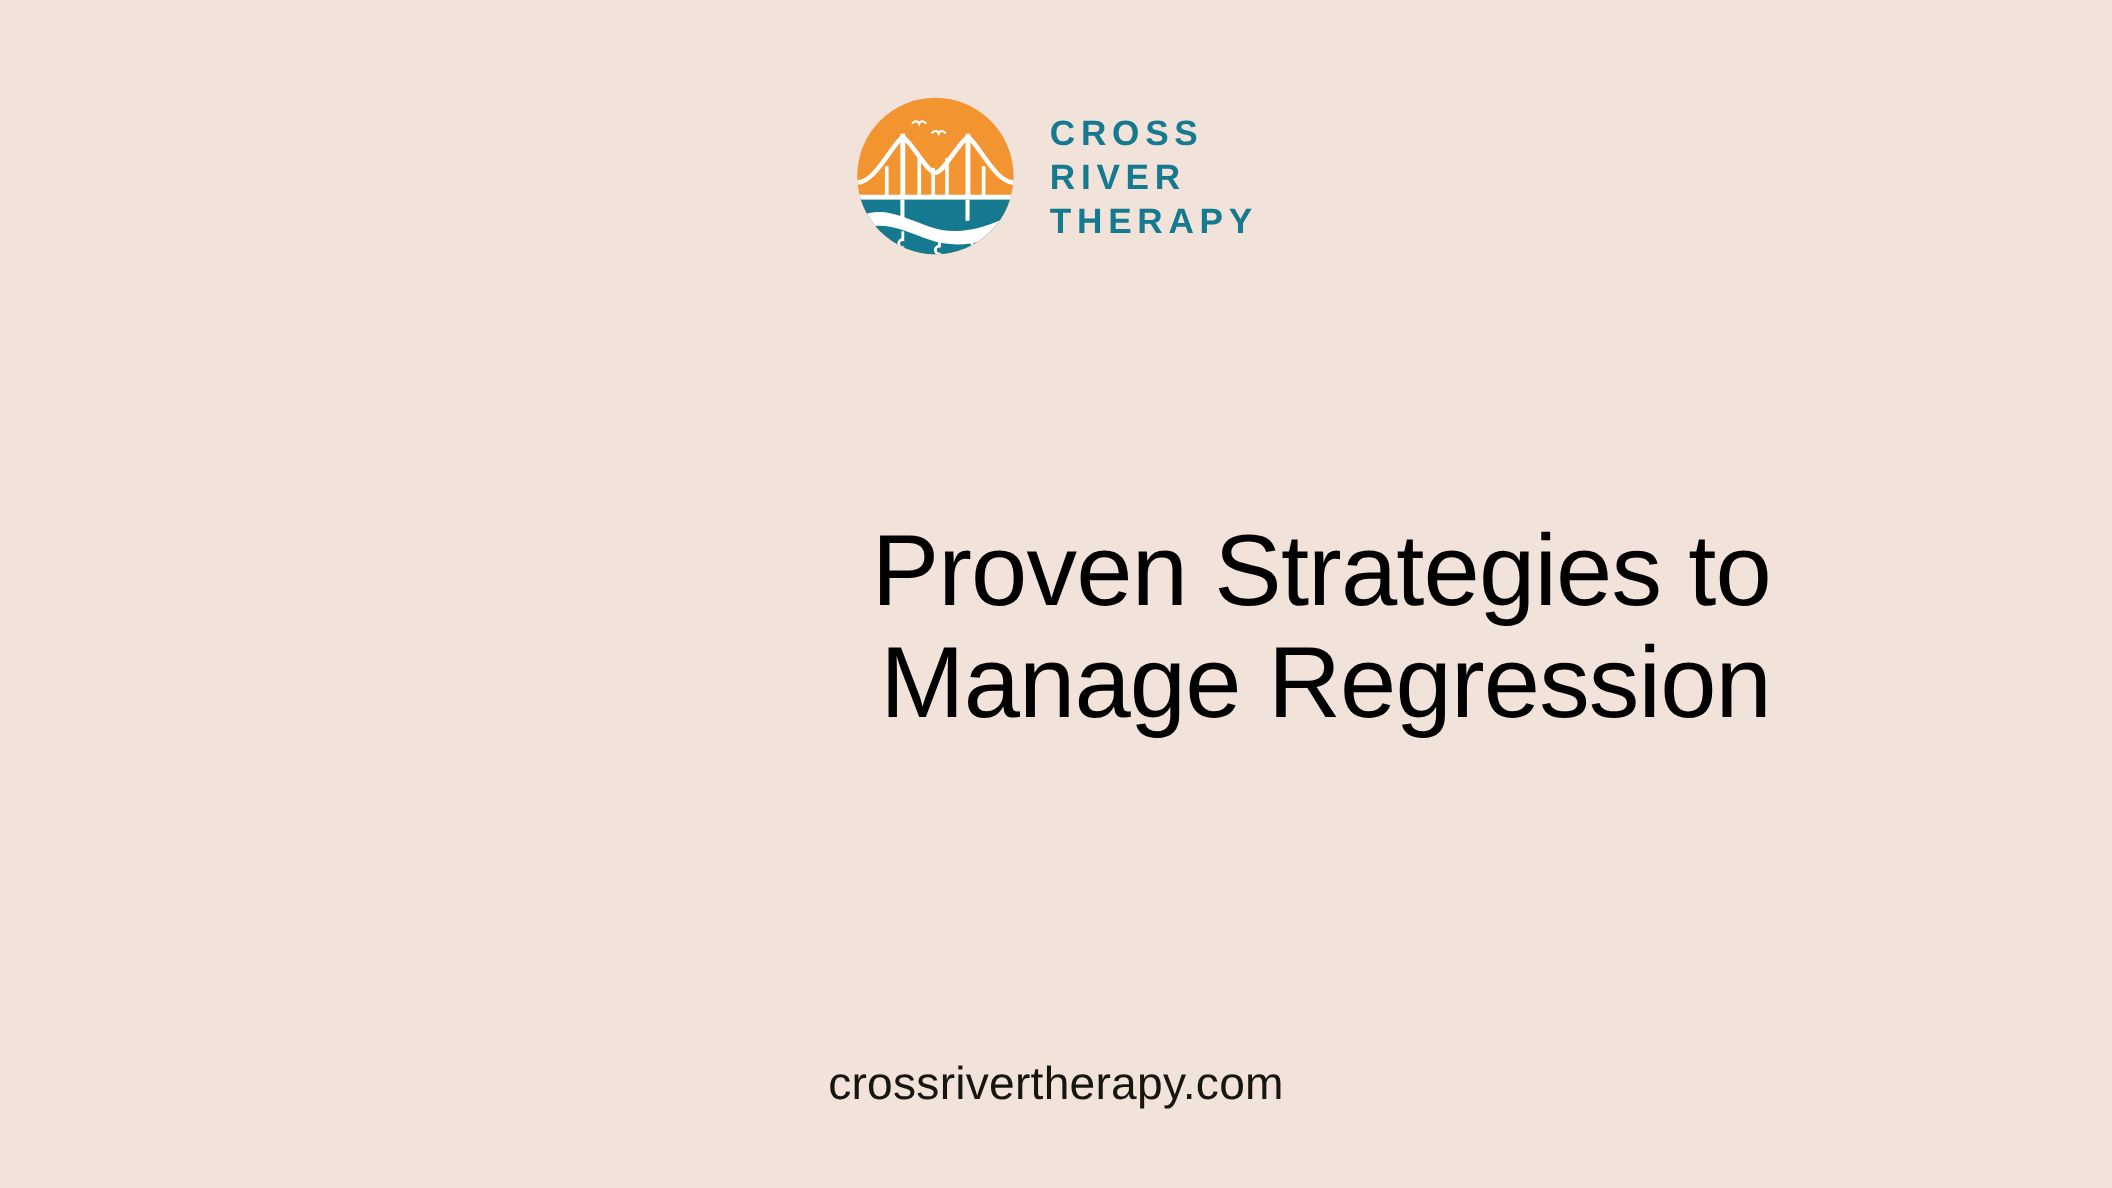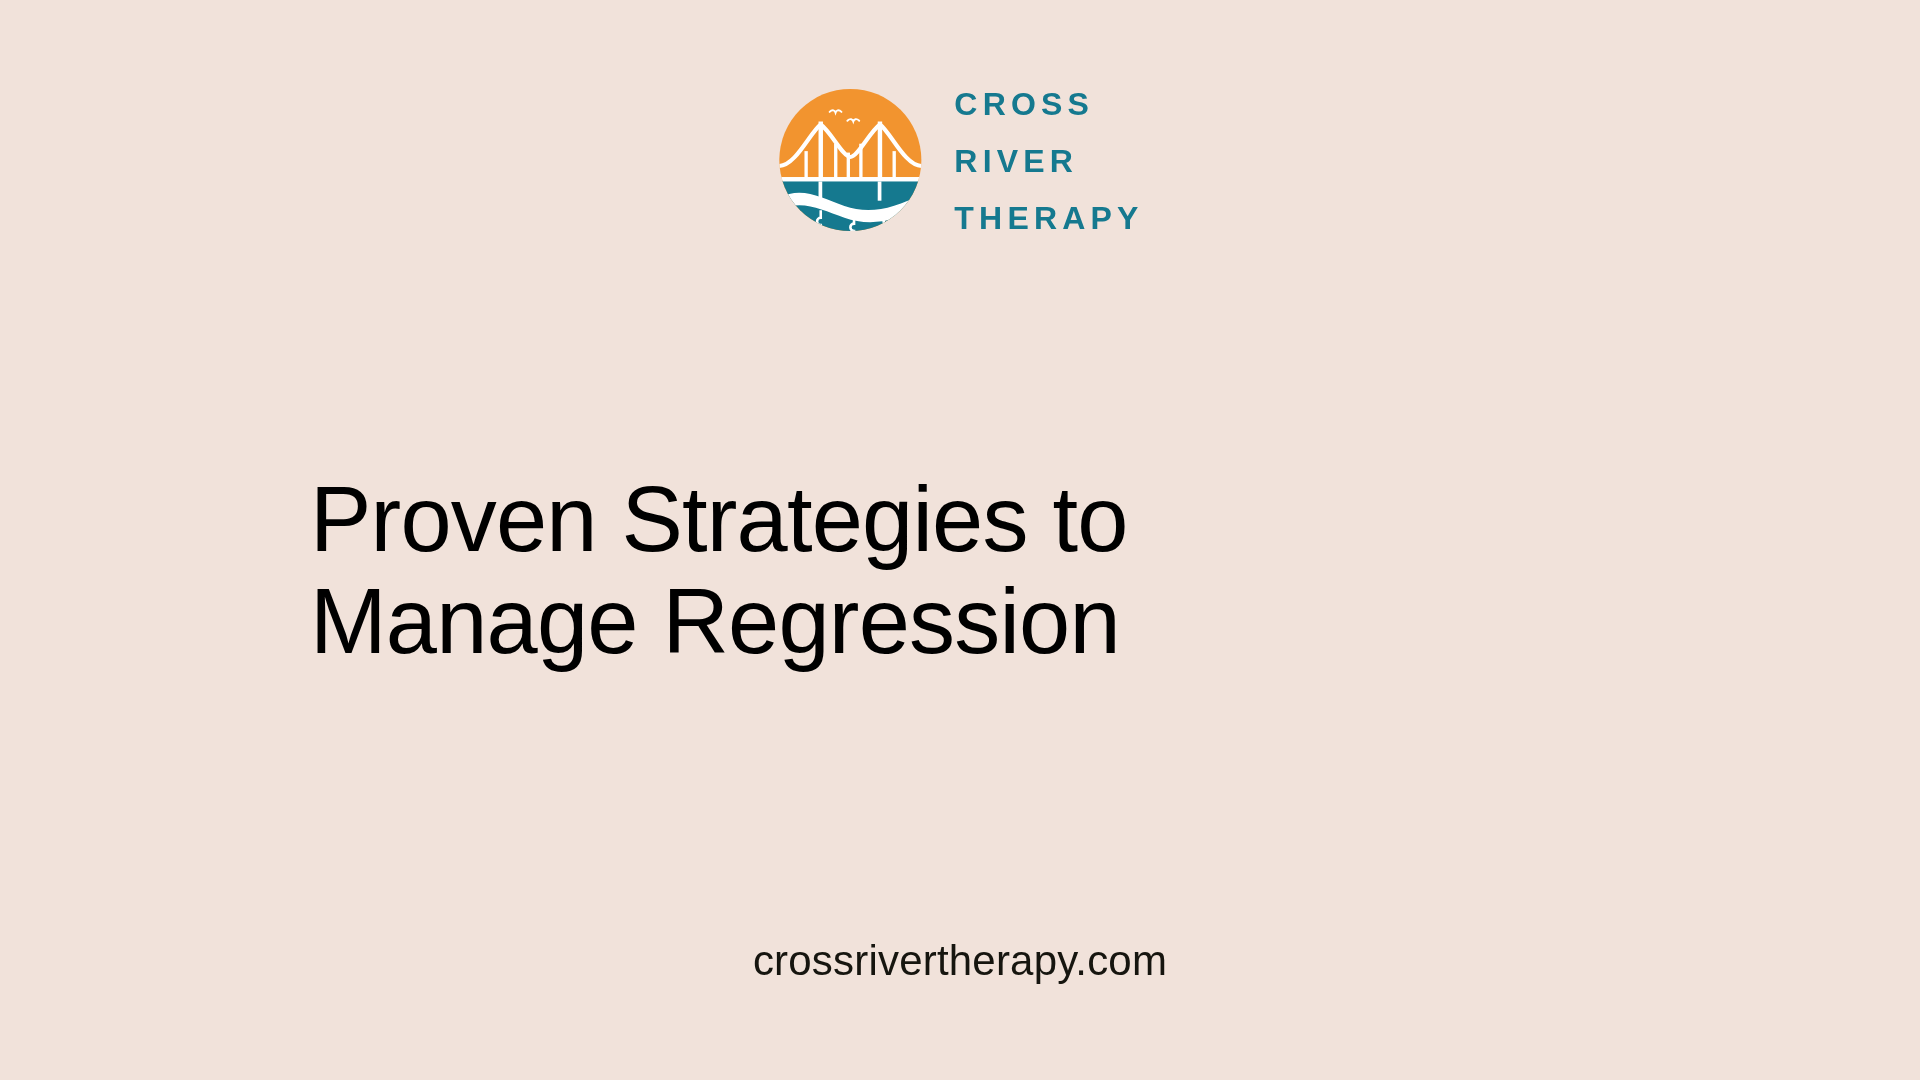--- a/index.html
+++ b/index.html
@@ -41,58 +41,58 @@
     width: 148px;
     height: 148px;
     flex: 0 0 auto;
     display: block;
   }
 
   .wordmark {
     display: flex;
     flex-direction: column;
     justify-content: center;
-    gap: 25px;
+    gap: 8px;
     padding-top: 2px;
   }
 
   .wordmark-line {
     color: #15798f;
     font-family: "Liberation Sans", sans-serif;
     font-size: 32px;
     font-weight: bold;
     letter-spacing: 5.2px;
     line-height: 1;
     white-space: nowrap;
   }
 
   
   .headline {
     position: absolute;
     top: 406px;
     left: 50%;
     transform: translateX(-50%);
     width: 1300px;
-    text-align: left;
+    text-align: right;
     color: #000000;
     font-family: "Liberation Sans", sans-serif;
     font-size: 92px;
     font-weight: normal;
     line-height: 1.11;
     letter-spacing: -0.8px;
   }
   .headline-line {
     display: block;
     white-space: nowrap;
   }
 
   
   .footer-url {
     position: absolute;
-    top: 940px;
+    top: 964px;
     left: 50%;
     transform: translateX(-50%);
     color: #16150f;
     font-family: "Liberation Sans", sans-serif;
     font-size: 42px;
     font-weight: normal;
     letter-spacing: 0.2px;
     line-height: 1;
     white-space: nowrap;
   }

